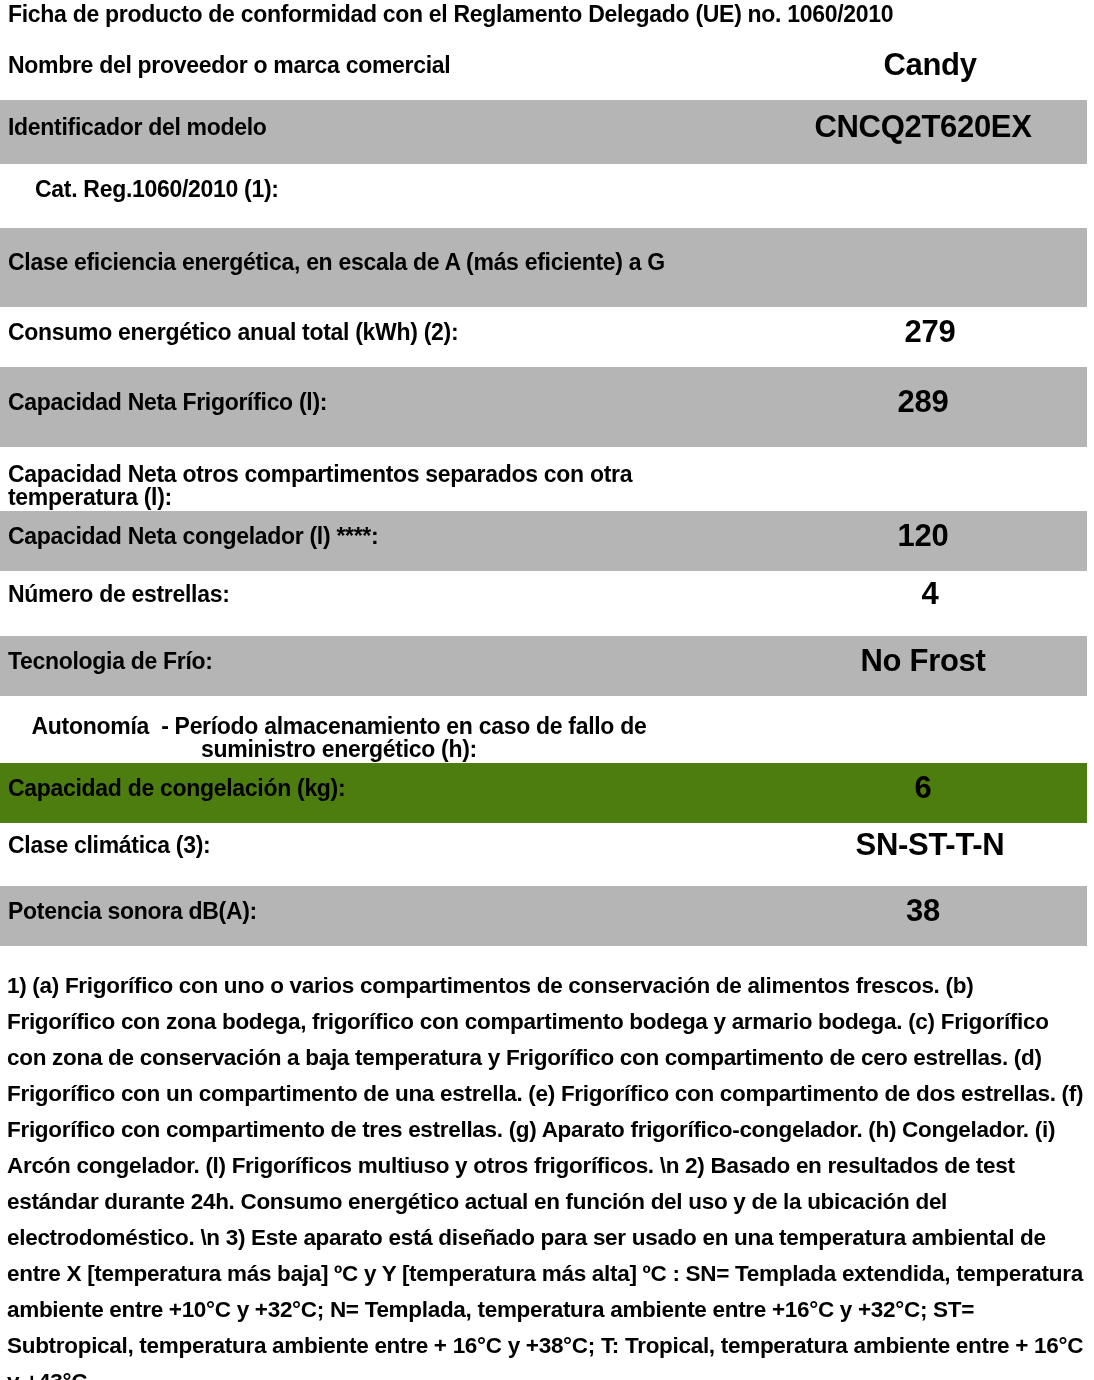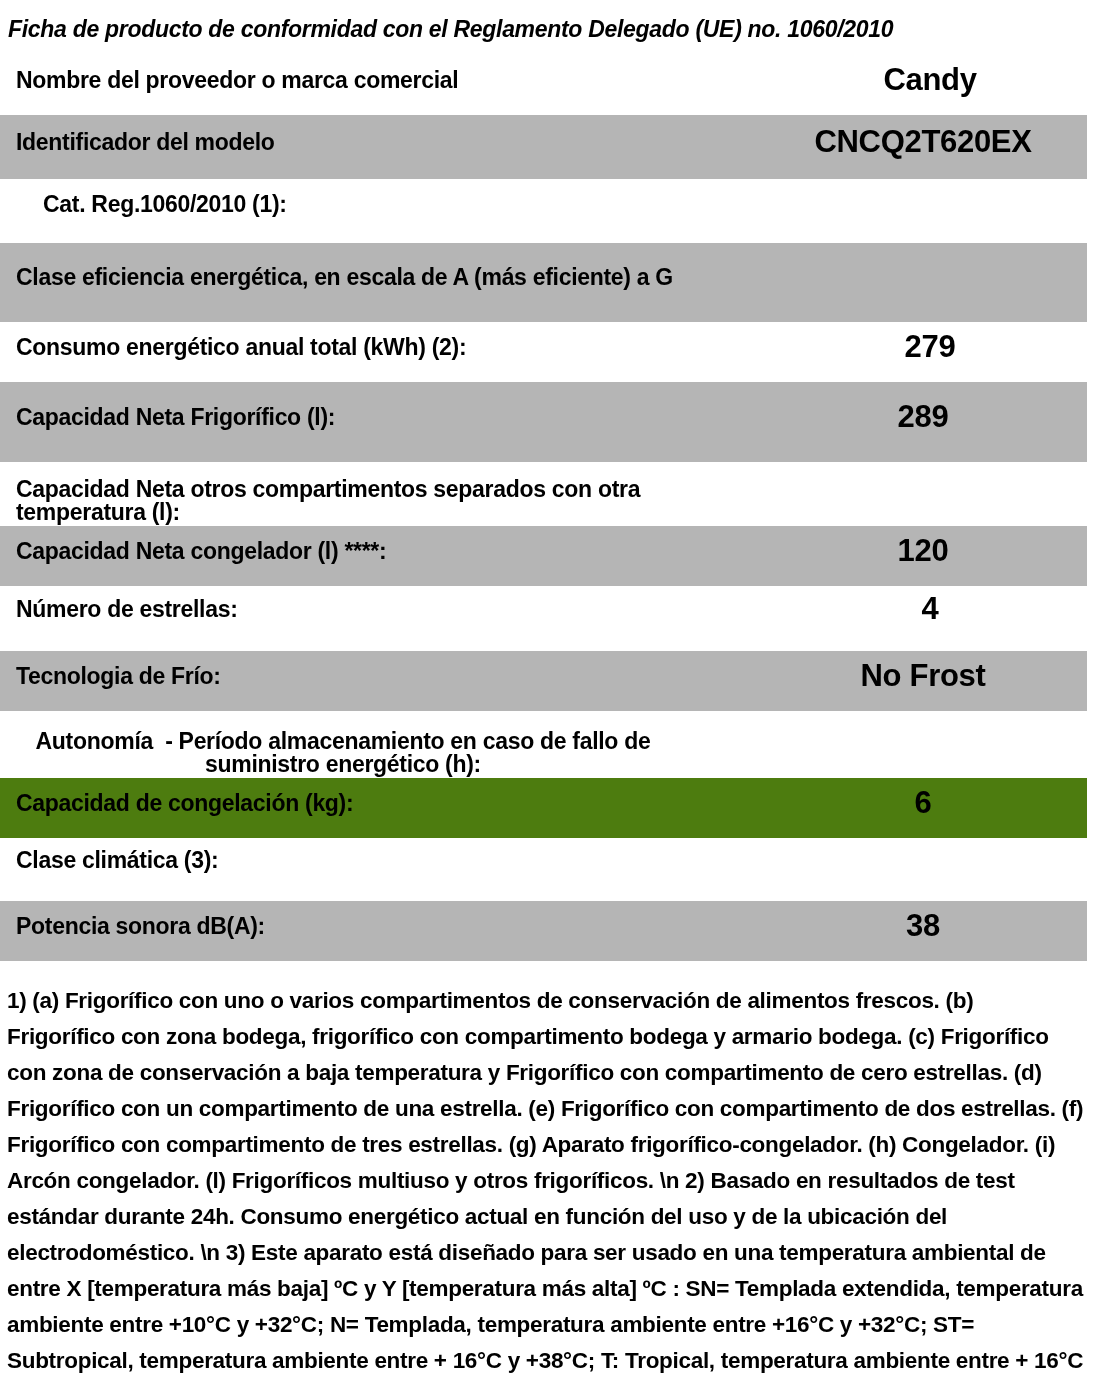--- a/index.html
+++ b/index.html
@@ -7,36 +7,35 @@
   body {
     width: 1094px; height: 1380px;
     font-family: "Liberation Sans", sans-serif;
     font-weight: 700;
     color: #000000;
     overflow: hidden;
   }
   .page { position: relative; width: 1094px; height: 1380px; }
 
   .title {
-    padding: 16px 10px 0 8px;
+    padding: 1px 10px 0 8px;
     font-size: 23px;
     line-height: 26px;
     letter-spacing: -0.3px;
     white-space: pre-wrap;
-    font-style: italic;
   }
 
   .row {
     display: flex;
     align-items: center;
     width: 1094px;
   }
   .row .label {
     flex: 1 1 auto;
-    padding-left: 16px;
+    padding-left: 8px;
     font-size: 23px;
     line-height: 23px;
     letter-spacing: -0.3px;
     white-space: pre-wrap;
   }
   .row .value {
     flex: 0 0 240px;
     margin-right: 44px;
     text-align: center;
     font-size: 31px;
@@ -145,20 +144,21 @@
     <div class="value"></div>
   </div>
 
   <div class="row r11 shaded" style="background: #4d7c0f;">
     <div class="label">Capacidad de congelación (kg):</div>
     <div class="value">6</div>
   </div>
 
   <div class="row r12">
     <div class="label">Clase climática (3):</div>
+    <div class="value">SN-ST-T-N</div>
   </div>
 
   <div class="row r13 shaded" style="background: rgb(181, 181, 181);">
     <div class="label">Potencia sonora dB(A):</div>
     <div class="value">38</div>
   </div>
 
   <div class="footnotes">1) (a) Frigorífico con uno o varios compartimentos de conservación de alimentos frescos. (b) Frigorífico con zona bodega, frigorífico con compartimento bodega y armario bodega. (c) Frigorífico con zona de conservación a baja temperatura y Frigorífico con compartimento de cero estrellas. (d) Frigorífico con un compartimento de una estrella. (e) Frigorífico con compartimento de dos estrellas. (f) Frigorífico con compartimento de tres estrellas. (g) Aparato frigorífico-congelador. (h) Congelador. (i) Arcón congelador. (l) Frigoríficos multiuso y otros frigoríficos. \n 2) Basado en resultados de test estándar durante 24h. Consumo energético actual en función del uso y de la ubicación del electrodoméstico. \n 3) Este aparato está diseñado para ser usado en una temperatura ambiental de entre X [temperatura más baja] ºC y Y [temperatura más alta] ºC : SN= Templada extendida, temperatura ambiente entre +10°C y +32°C; N= Templada, temperatura ambiente entre +16°C y +32°C; ST= Subtropical, temperatura ambiente entre + 16°C y +38°C; T: Tropical, temperatura ambiente entre + 16°C y +43°C.</div>
 
 </div>

